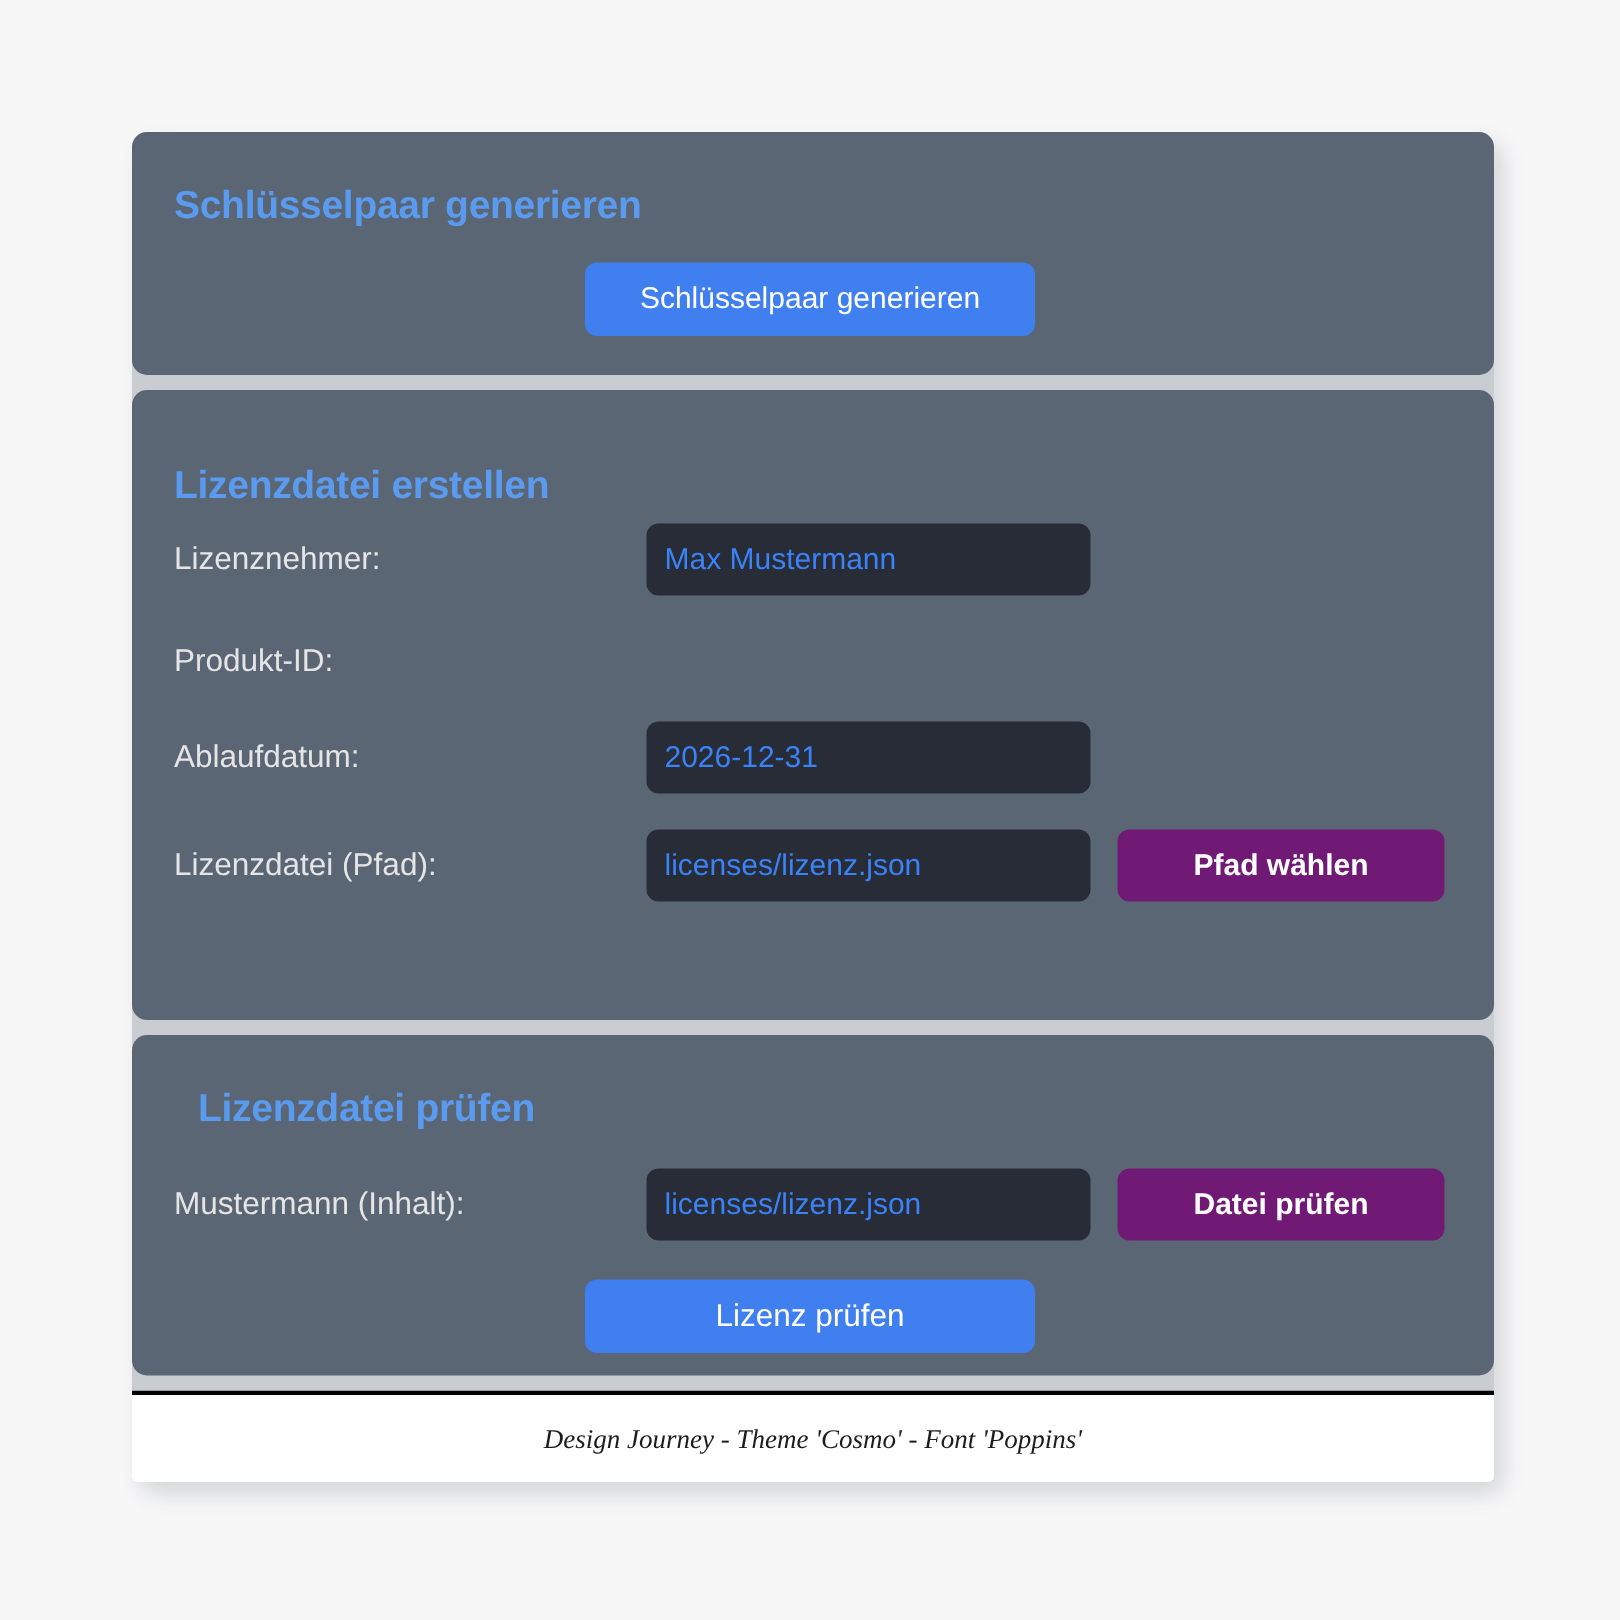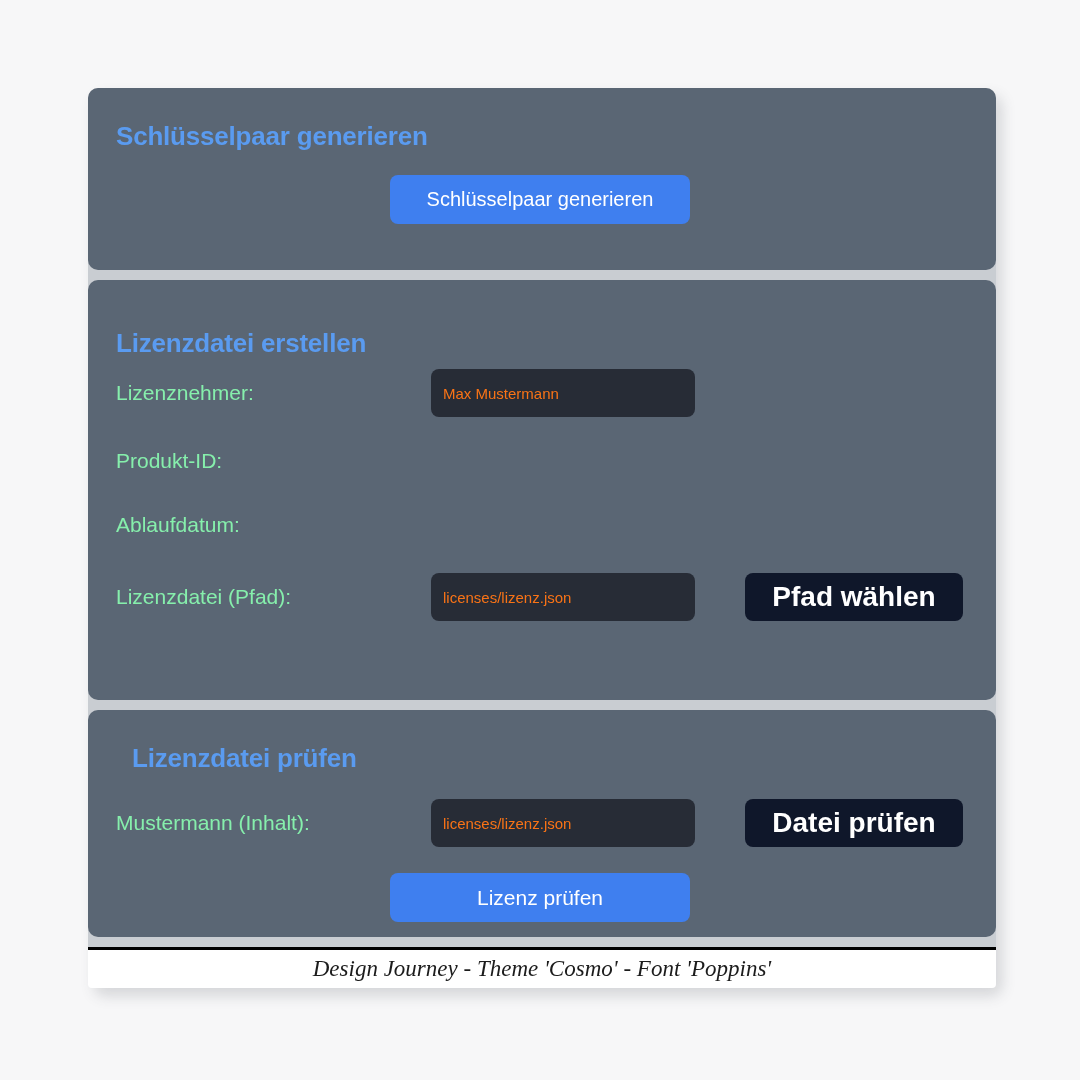--- a/index.html
+++ b/index.html
@@ -26,21 +26,21 @@
     display: flex;
     flex-direction: column;
   }
 
   .panel {
     background: #5a6674;
     border-radius: 10px;
     position: relative;
     box-sizing: border-box;
   }
-  .panel-keygen   { height: 182px; }
+  .panel-keygen   { height: 162px; }
   .panel-create   { height: 420px; margin-top: 10px; }
   .panel-verify   { height: 227px; margin-top: 10px; }
 
   .panel-title {
     position: absolute;
     color: #5a9bf0;
     font-size: 26px;
     font-weight: bold;
     letter-spacing: -0.2px;
     white-space: nowrap;
@@ -54,52 +54,52 @@
     position: absolute;
     left: 0;
     right: 0;
     height: 48px;
   }
   .row-label {
     position: absolute;
     left: 28px;
     top: 50%;
     transform: translateY(-50%);
-    color: #86efac;
+    color: #e5e5e5;
     font-size: 21px;
     white-space: nowrap;
   }
   .text-input {
     position: absolute;
     left: 343px;
     top: 0;
-    width: 264px;
+    width: 296px;
     height: 48px;
     background: #272c36;
     border: none;
     border-radius: 8px;
-    color: #f97316;
-    font-family: "Liberation Sans", sans-serif;
-    font-size: 15px;
+    color: #3b82f6;
+    font-family: "Liberation Sans", sans-serif;
+    font-size: 20px;
     padding: 0 12px;
     box-sizing: border-box;
     outline: none;
   }
   .secondary-btn {
     position: absolute;
     left: 657px;
     top: 0;
     width: 218px;
     height: 48px;
-    background: #0f172a;
+    background: #701a75;
     border: none;
     border-radius: 8px;
     color: #ffffff;
     font-family: "Liberation Sans", sans-serif;
-    font-size: 28px;
+    font-size: 20px;
     font-weight: bold;
     cursor: pointer;
   }
 
   .primary-btn {
     position: absolute;
     background: #3f7fef;
     border: none;
     border-radius: 8px;
     color: #ffffff;
@@ -137,21 +137,21 @@
     border-top: 3px solid #000000;
     border-bottom-left-radius: 4px;
     border-bottom-right-radius: 4px;
     display: flex;
     align-items: center;
     justify-content: center;
   }
   .footer-text {
     font-family: "Liberation Serif", serif;
     font-style: italic;
-    font-size: 23px;
+    font-size: 18px;
     color: #1c1c1c;
     white-space: nowrap;
   }
 </style>
 </head>
 <body>
 
 <div class="app-window">
 
   <section class="panel panel-keygen">
@@ -166,20 +166,21 @@
       <span class="row-label">Lizenznehmer:</span>
       <input class="text-input" type="text" value="Max Mustermann" style="">
     </div>
 
     <div class="form-row" style="top:157px;">
       <span class="row-label">Produkt-ID:</span>
     </div>
 
     <div class="form-row" style="top:221px;text-decoration:underline;">
       <span class="row-label">Ablaufdatum:</span>
+      <input class="text-input" type="text" value="2026-12-31" style="">
     </div>
 
     <div class="form-row" style="top:293px;padding-left:40px;">
       <span class="row-label">Lizenzdatei (Pfad):</span>
       <input class="text-input" type="text" value="licenses/lizenz.json" style="">
       <button class="secondary-btn">Pfad wählen</button>
     </div>
 
     <button class="primary-btn btn-create">Lizenz erstellen</button>
   </section>

